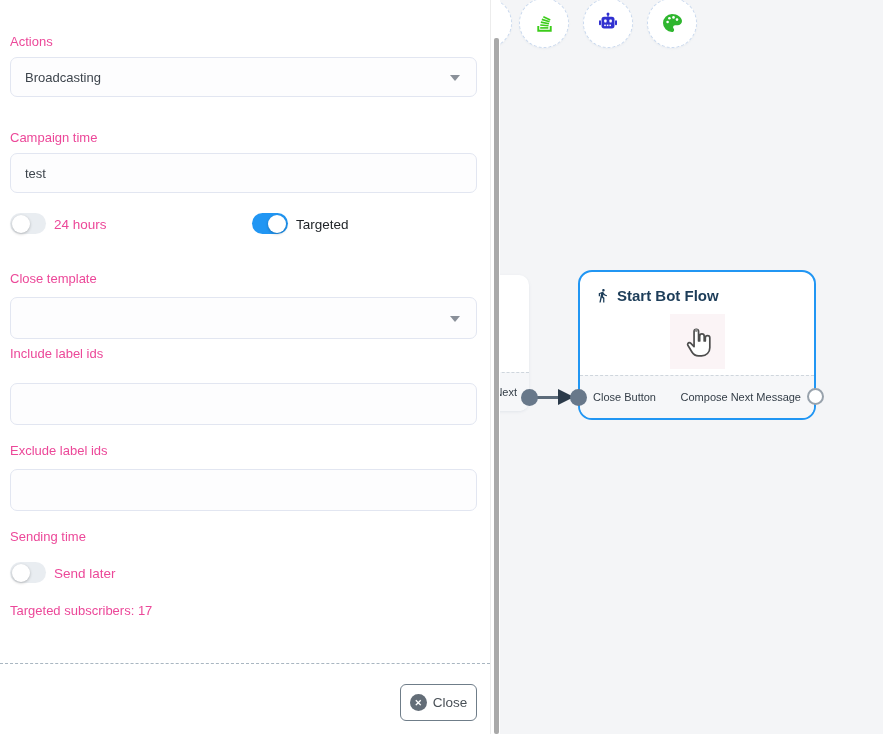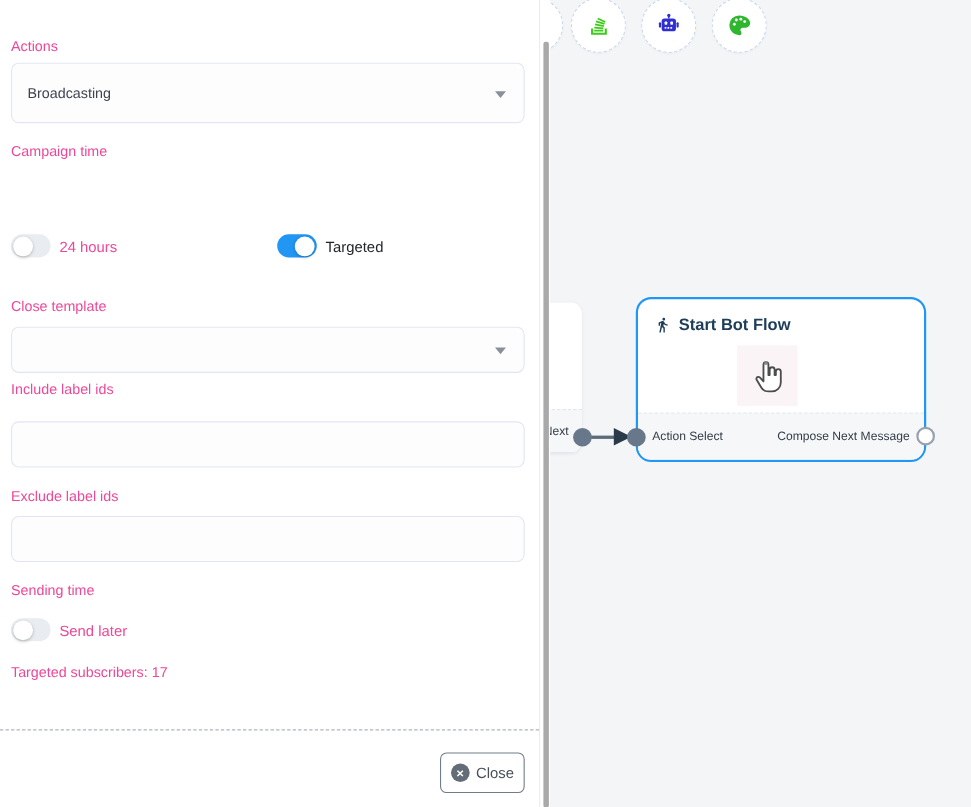--- a/index.html
+++ b/index.html
@@ -4,21 +4,21 @@
 <style>
   * { box-sizing: border-box; margin: 0; padding: 0; }
   html,body { width: 883px; height: 734px; }
   body { font-family: "Liberation Sans", sans-serif; background: #fff; }
   .app { position: relative; width: 883px; height: 734px; overflow: hidden; background: #fff; }
 
   
   .panel { position: absolute; left: 0; top: 0; width: 490px; height: 734px; background: #fff; }
   .field-label { position: absolute; left: 10px; font-size: 13px; color: #ec4899; }
   .text-input, .select-box {
-    position: absolute; left: 10px; width: 467px; height: 55px;
+    position: absolute; left: 10px; width: 467px; height: 40px;
     border: 1px solid #e2e6f1; border-radius: 7px; background: #fdfdfe;
     font-family: "Liberation Sans", sans-serif; font-size: 13px; color: #3e454d;
     padding: 0 30px 0 14px; outline: none;
   }
   .select-box { display: flex; align-items: center; cursor: pointer; }
   .caret { position: absolute; right: 16px; top: 50%; margin-top: -2px;
     width: 0; height: 0; border-left: 5px solid transparent; border-right: 5px solid transparent;
     border-top: 6px solid #8a9099; }
   .toggle { position: absolute; width: 36px; height: 21px; border-radius: 11px;
     background: #e9edf1; cursor: pointer; transition: none; }
@@ -49,21 +49,21 @@
     background: #a9a9a9; border-radius: 2px; cursor: pointer; }
 
   
   .canvas { position: absolute; left: 500px; top: 0; width: 383px; height: 734px;
     background: #f4f5f7; overflow: hidden; }
   .tool-circle { position: absolute; top: -2px; width: 50px; height: 50px; border-radius: 50%;
     background: #fff; border: 1px dashed #c9d9ef; display: flex; align-items: center;
     justify-content: center; cursor: pointer; box-shadow: 0 1px 2px rgba(120,140,170,.08); }
 
   
-  .flow-node { position: absolute; left: 78px; top: 270px; width: 264px; height: 150px;
+  .flow-node { position: absolute; left: 78px; top: 270px; width: 238px; height: 150px;
     background: #fff; border: 2px solid #2196f3; border-radius: 14px; z-index: 2; cursor: pointer; }
   .node-header { display: flex; align-items: center; gap: 7px; padding: 15px 0 0 15px; }
   .node-title { font-size: 15px; font-weight: bold; color: #1d3d59; }
   .node-footer { position: absolute; left: 0; right: 0; bottom: 0; height: 43px;
     background: #f6f7f9; border-top: 1px dashed #cfd6dd; border-radius: 0 0 12px 12px;
     display: flex; align-items: center; justify-content: space-between; padding: 0 13px;
     font-size: 11px; color: #333d47; }
   .out-connector { position: absolute; right: -10px; bottom: 13px; width: 17px; height: 17px;
     border-radius: 50%; background: #fff; border: 2px solid #98a2ac; z-index: 3; cursor: pointer; }
   .cursor-spot { position: absolute; left: 90px; top: 42px; width: 55px; height: 55px;
@@ -93,20 +93,21 @@
 
   <div class="panel">
 
     <div class="field-label" style="top:34px">Actions</div>
     <div class="select-box" style="top:57px">
       <span>Broadcasting</span>
       <span class="caret"></span>
     </div>
 
     <div class="field-label" style="top:130px">Campaign time</div>
+    <input class="text-input" style="top: 153px;" value="test">
 
     <div class="toggle" style="left:10px; top:213px">
         <span class="knob"></span>
       </div>
     <div class="toggle-label muted" style="left:54px; top:217px">24 hours</div>
     <div class="toggle on" style="left:252px; top:213px">
         <span class="knob"></span>
       </div>
     <div class="toggle-label dark" style="left:296px; top:217px">Targeted</div>
 
@@ -212,20 +213,20 @@
       <div class="cursor-spot">
         <span style="display:inline-flex">
           <svg width="36" height="36" viewBox="0 0 32 32">
             <path d="M12.5 6.7c0-1.1.9-2 2-2s2 .9 2 2V15h1v-4.2c0-1.1.9-2 2-2s2 .9 2 2V15h1v-2.7c0-1.1.9-2 2-2s2 .9 2 2V21c0 4.2-3.1 7.3-7.3 7.3h-2.6c-2.6 0-4.8-1.3-6-3.4l-3.6-6c-.6-1 .1-2.3 1.3-2.3.5 0 1 .2 1.4.6l2.8 3z" fill="#ffffff" stroke="#4d4d4d" stroke-width="1.5" stroke-linejoin="round"></path>
             <circle cx="14.5" cy="5.6" r="1.4" fill="#8a8a8a"></circle>
           </svg>
         </span>
       </div>
 
       <div class="node-footer">
-        <span>Action Select</span>
+        <span>Close Button</span>
         <span>Compose Next Message</span>
       </div>
       <div class="out-connector"></div>
     </div>
 
   </div>
 </div>
 
 </body></html>

